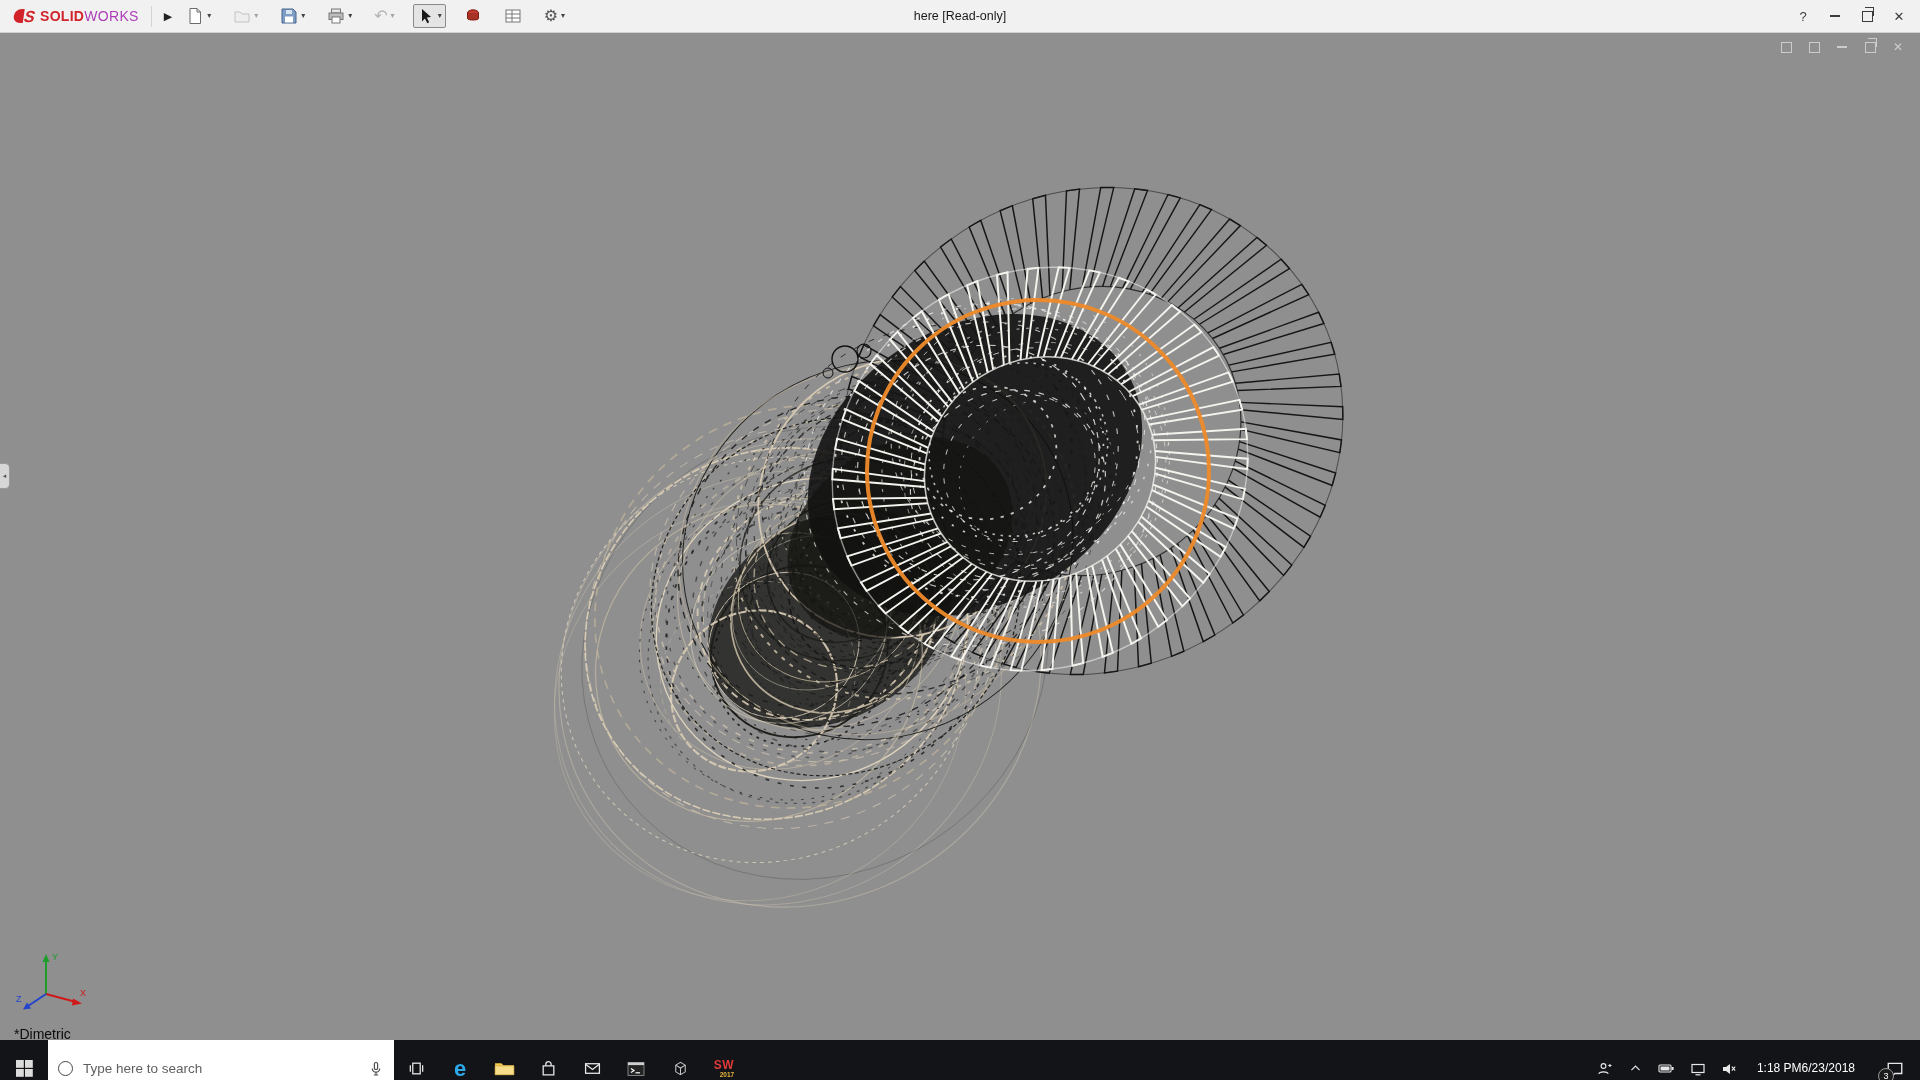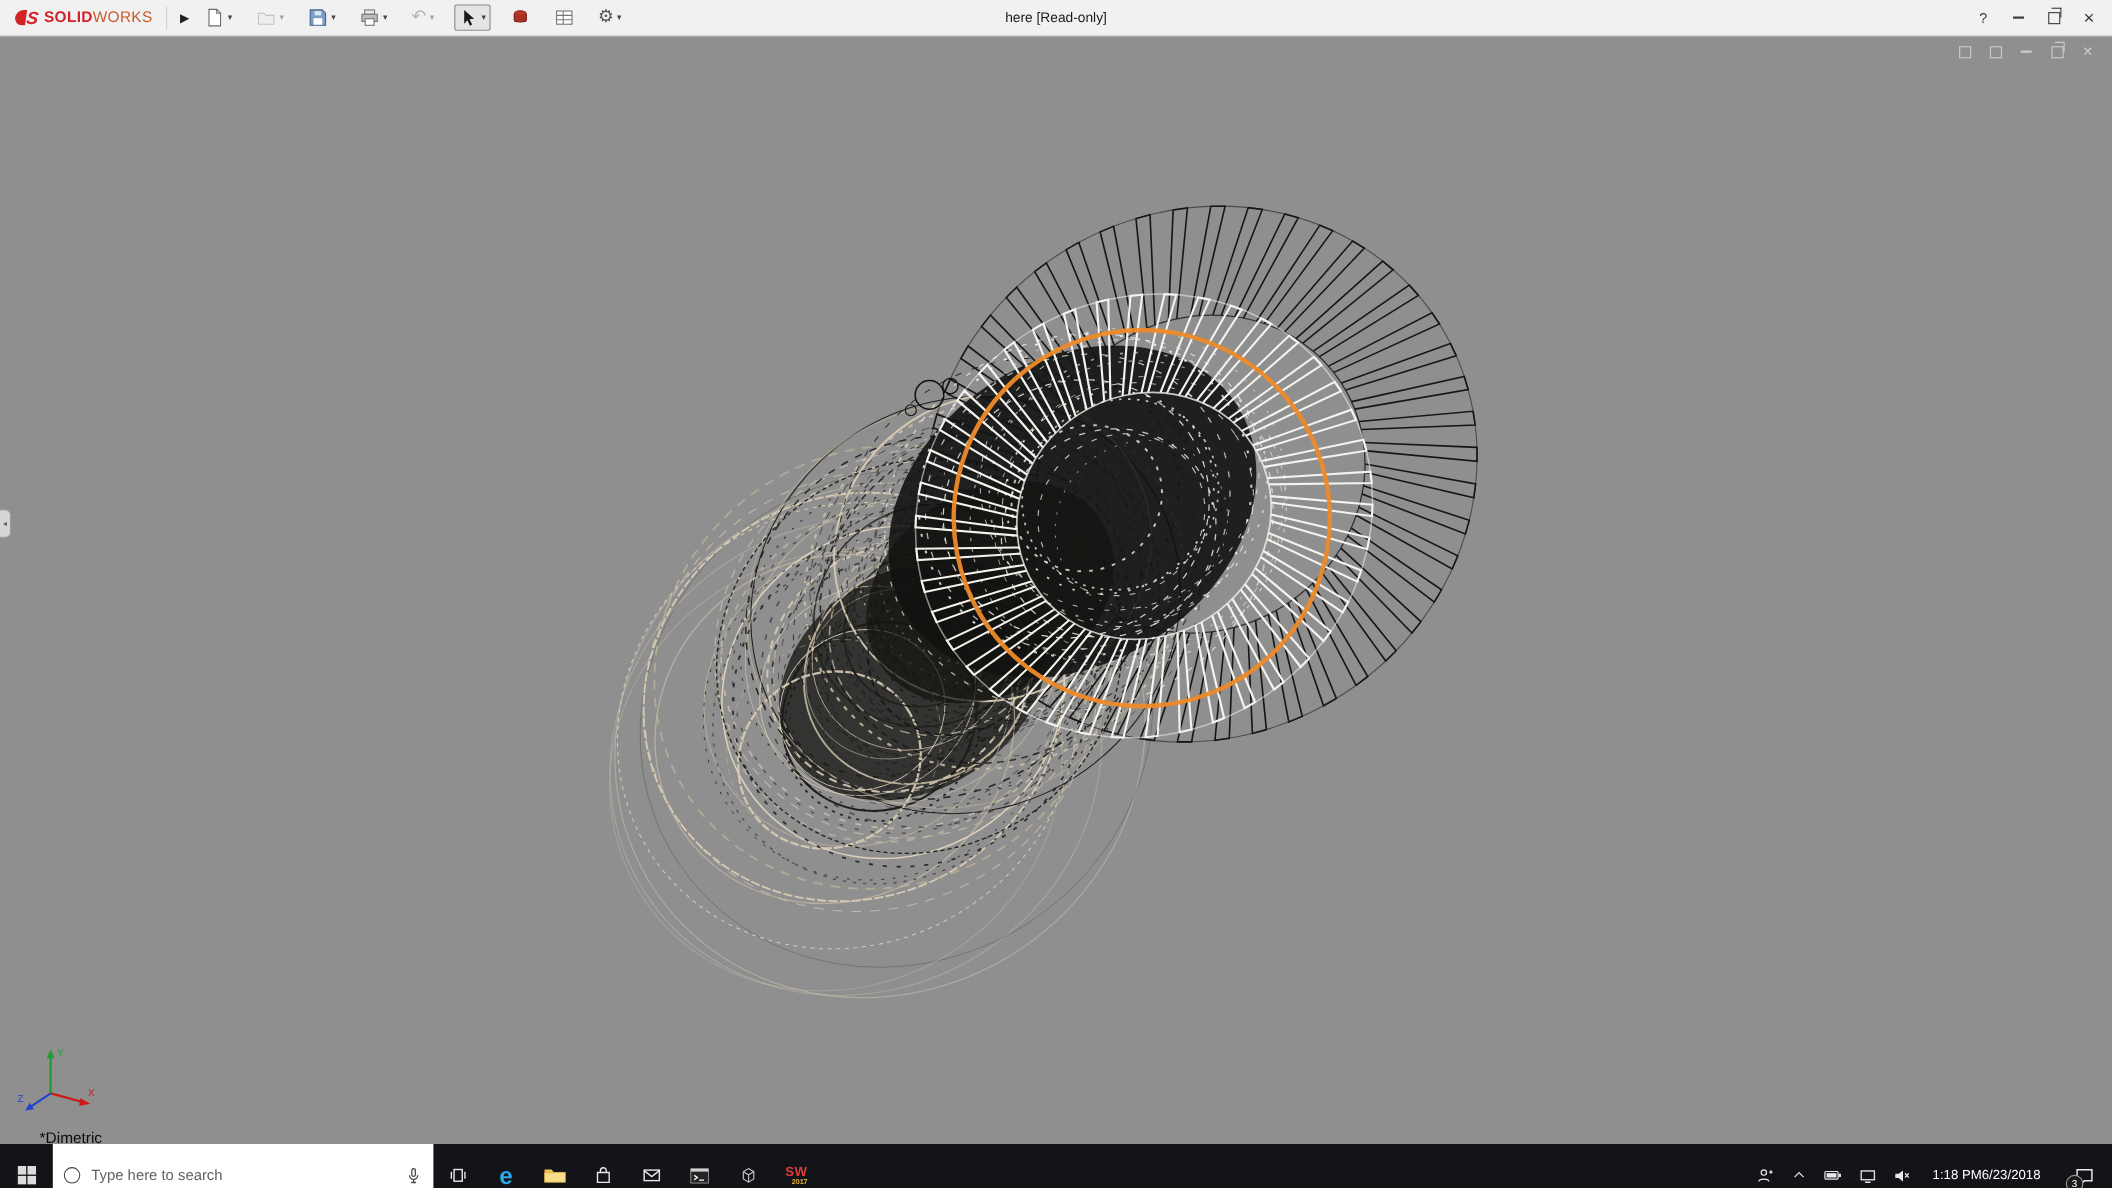--- a/index.html
+++ b/index.html
@@ -2,21 +2,21 @@
 <html><head>
 <meta charset="utf-8">
 <style>
   html,body{margin:0;padding:0;width:1920px;height:1080px;overflow:hidden;
     font-family:"Liberation Sans",sans-serif;-webkit-font-smoothing:antialiased;}
   
   .titlebar{height:33px;background:#f1f1f1;border-bottom:1px solid #cfcfcf;
     display:flex;align-items:center;position:relative;box-sizing:border-box;padding:0 6px;}
   .brand{display:flex;align-items:center;gap:4px;padding-left:6px;}
   .brand-solid{color:#d2232a;font-weight:bold;font-size:14px;letter-spacing:.3px;}
-  .brand-works{color:#c2410c;font-weight:400;font-size:14px;letter-spacing:.3px;opacity:.85;}
+  .brand-works{color:#a21caf;font-weight:400;font-size:14px;letter-spacing:.3px;opacity:.85;}
   .flyout-btn{border:none;background:none;font-size:11px;color:#222;margin:0 10px 0 12px;
     border-left:1px solid #d4d4d4;padding:4px 0 4px 12px;cursor:default;}
   .toolbar{display:flex;align-items:center;gap:14px;}
   .tb-btn{display:flex;align-items:center;gap:3px;background:none;border:1px solid transparent;
     padding:2px 3px;border-radius:2px;}
   .tb-btn.active{background:#e4e4e4;border:1px solid #8a8a8a;}
   .tb-btn.disabled{opacity:.45;}
   .caret{font-size:8px;color:#444;line-height:1;}
   .undo-glyph{font-size:16px;color:#6b6b6b;line-height:1;}
   .gear-glyph{font-size:16px;color:#555;line-height:1;}
@@ -33,21 +33,21 @@
   
   .viewport{position:relative;width:1920px;height:1007px;background:#8f8f8f;overflow:hidden;}
   #engine{position:absolute;left:0;top:0;}
   .mdi-controls{position:absolute;top:6px;right:14px;display:flex;align-items:center;gap:12px;
     color:rgba(255,255,255,.55);}
   .mdi-btn{background:none;border:none;color:inherit;display:flex;align-items:center;
     justify-content:center;width:16px;height:16px;font-size:12px;padding:0;}
   .collapse-tab{position:absolute;left:0;top:430px;width:10px;height:26px;background:#d6d6d6;
     border:1px solid #9a9a9a;border-left:none;border-radius:0 5px 5px 0;font-size:7px;color:#555;
     display:flex;align-items:center;justify-content:center;padding:0;}
-  .view-label{position:absolute;left:14px;bottom:-2px;font-size:14px;color:#0c0c0c;margin-left:22px;}
+  .view-label{position:absolute;left:14px;bottom:-2px;font-size:14px;color:#0c0c0c;}
   .triad{position:absolute;left:14px;bottom:24px;}
   
   .taskbar{height:57px;background:#121418;display:flex;align-items:stretch;color:#e8e8e8;}
   .start-btn{width:48px;display:flex;align-items:center;justify-content:center;background:none;border:none;}
   .search-box{width:346px;background:#ffffff;display:flex;align-items:center;gap:8px;padding:0 10px;box-sizing:border-box;}
   .cortana-ring{width:15px;height:15px;border:1.8px solid #474747;border-radius:50%;flex:none;background:none;padding:0;}
   .search-input{flex:1;border:none;outline:none;font-size:13.5px;color:#333;background:transparent;
     font-family:"Liberation Sans",sans-serif;}
   .search-input::placeholder{color:#5f5f5f;opacity:1;}
   .mic-btn{background:none;border:none;padding:0;display:flex;align-items:center;}

